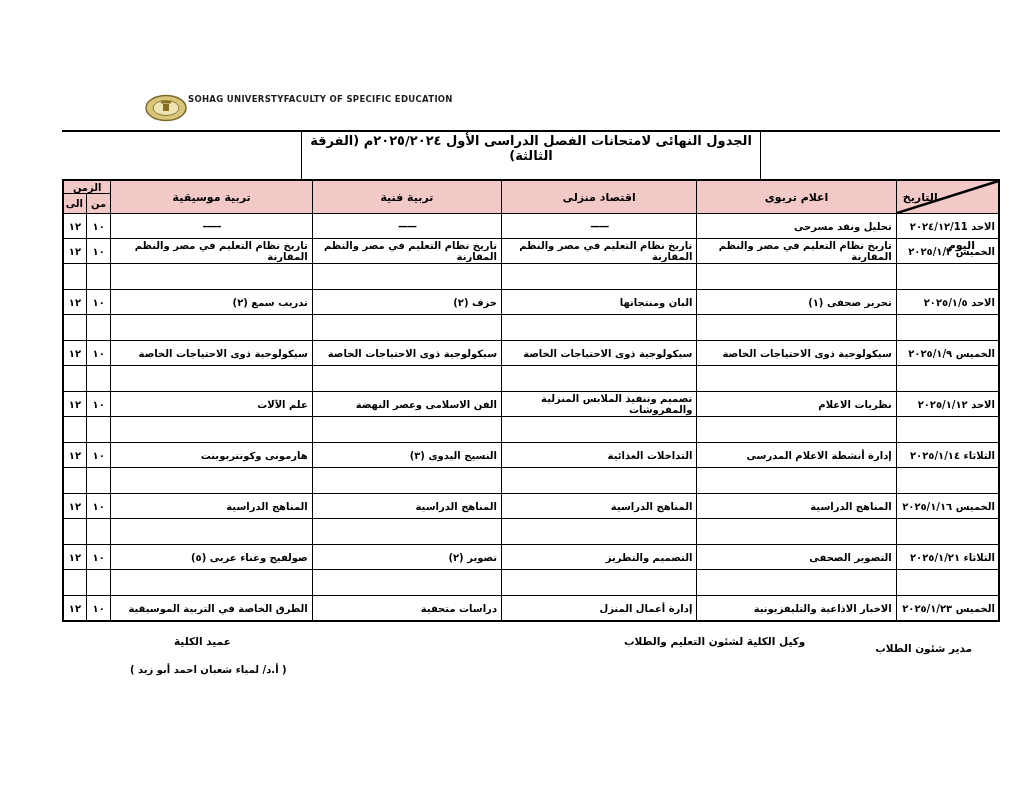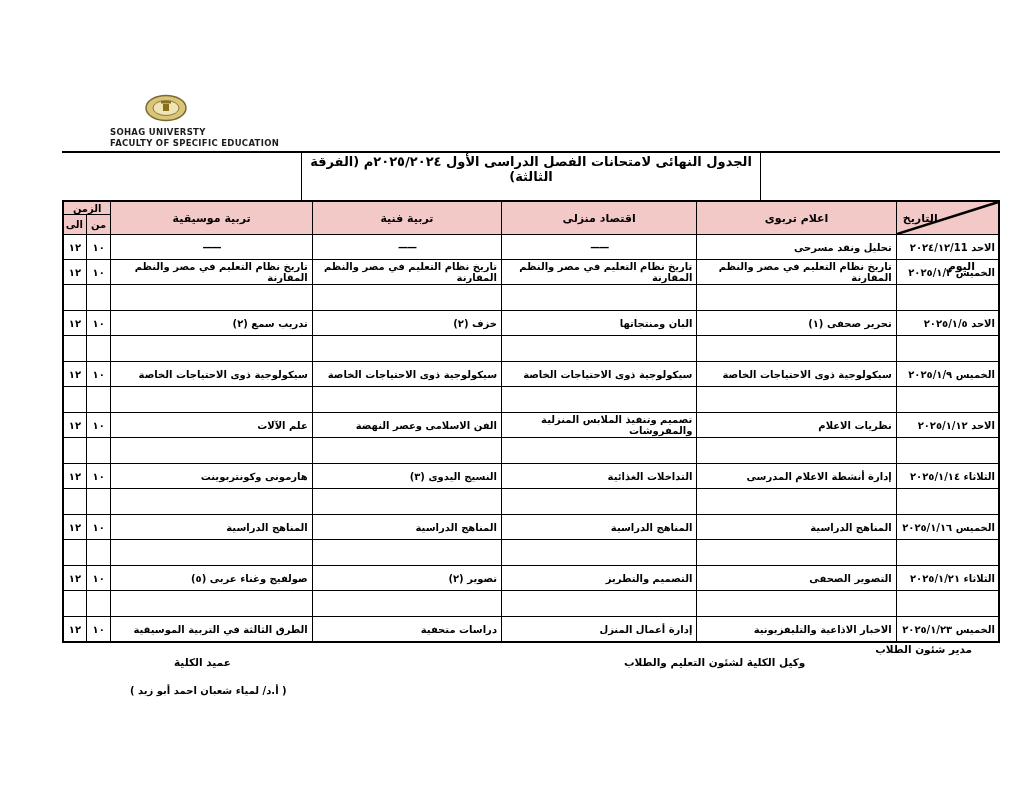--- a/index.html
+++ b/index.html
@@ -6,21 +6,21 @@
   body{
     width:1024px;height:791px;overflow:hidden;position:relative;
     background:#ffffff;color:#000;
     font-family:"DejaVu Sans","Liberation Sans",sans-serif;
     font-weight:bold;
   }
   .sheet{position:absolute;left:62px;top:94px;width:938px;}
 
   
   .brandrow{display:flex;justify-content:space-between;align-items:flex-end;padding:0 6px 3px 48px;}
-  .brand{display:flex;flex-direction:column;}
+  .brand{display:flex;flex-direction:row;}
   .brand-left .emblem{margin-left:34px;margin-bottom:1px;}
   .brand-left .cap{font-size:8.5px;letter-spacing:.3px;line-height:1.25;color:#1c1c1c;}
   .brand-right{align-items:center;margin-right:78px;}
   .brand-right .cap{font-size:8.5px;line-height:1.25;direction:rtl;text-align:center;}
   .rule{height:2px;background:#000;}
 
   
   .titlebox{
     width:458px;margin:0 auto;text-align:center;
     border-left:1.5px solid #000;border-right:1.5px solid #000;
@@ -42,21 +42,21 @@
   tbody td{font-size:10px;padding:1px 4px;height:22px;vertical-align:middle;}
   tr.spacer td{height:23px;}
   td.c-day{text-align:right;white-space:nowrap;padding-right:3px;}
   td.c-subj{text-align:right;}
   td.c-subj.dash{text-align:center;letter-spacing:-1px;}
   td.c-time{text-align:center;padding:1px 1px;}
 
   
   .sigrow{position:relative;height:70px;direction:rtl;font-size:10.5px;}
   .sigrow .sig{position:absolute;white-space:nowrap;}
-  .sig-student{right:28px;top:0;}
+  .sig-student{right:28px;top:20px;}
   .sig-vice{left:562px;top:13px;}
   .sig-dean{left:112px;top:13px;}
   .sig-name{left:68px;top:42px;font-size:10px;}
 </style>
 </head>
 <body>
 
 <div class="sheet">
 
   <div class="brandrow">
@@ -242,21 +242,21 @@
           <td></td>
           <td></td>
           <td></td>
           <td></td>
         </tr>
         <tr>
           <td class="c-day">الخميس ٢٠٢٥/١/٢٣</td>
           <td class="c-subj">الاخبار الاذاعية والتليفزيونية</td>
           <td class="c-subj">إدارة أعمال المنزل</td>
           <td class="c-subj">دراسات متحفية</td>
-          <td class="c-subj">الطرق الثالثة في التربية الموسيقية</td>
+          <td class="c-subj">الطرق الخاصة في التربية الموسيقية</td>
           <td class="c-time">١٠</td>
           <td class="c-time">١٢</td>
         </tr>
       </tbody>
   </table>
 
   <div class="sigrow">
     <span class="sig sig-student">مدير شئون الطلاب</span>
     <span class="sig sig-vice">وكيل الكلية لشئون التعليم والطلاب</span>
     <span class="sig sig-dean">عميد الكلية</span>

